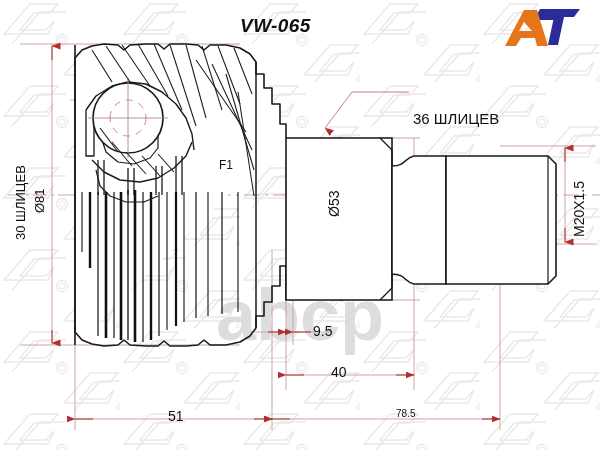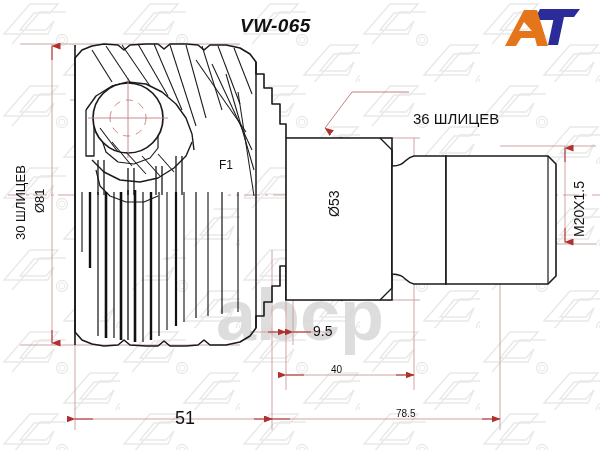--- a/index.html
+++ b/index.html
@@ -39,22 +39,22 @@
   #lbl-d53{
     font-size:14px;left:327px;top:217px;
     transform:rotate(-90deg);
   }
   #lbl-m20{
     font-size:14px;left:572px;top:237px;
     transform:rotate(-90deg);
   }
   #lbl-f1{font-size:12px;left:219px;top:159px;}
   #lbl-65{font-size:14px;left:313px;top:324px;}
-  #lbl-40{font-size:10px;left:331px;top:365px;text-align:center;}
-  #lbl-51{font-size:18px;left:168px;top:409px;margin-left:7px;}
+  #lbl-40{font-size:14px;left:331px;top:365px;text-align:center;}
+  #lbl-51{font-size:14px;left:168px;top:409px;}
   #lbl-785{font-size:10px;left:396px;top:409px;}
 </style>
 </head>
 <body>
 
 <div id="stage">
 
   <svg width="600" height="450" viewBox="0 0 600 450">
 
     <defs>

